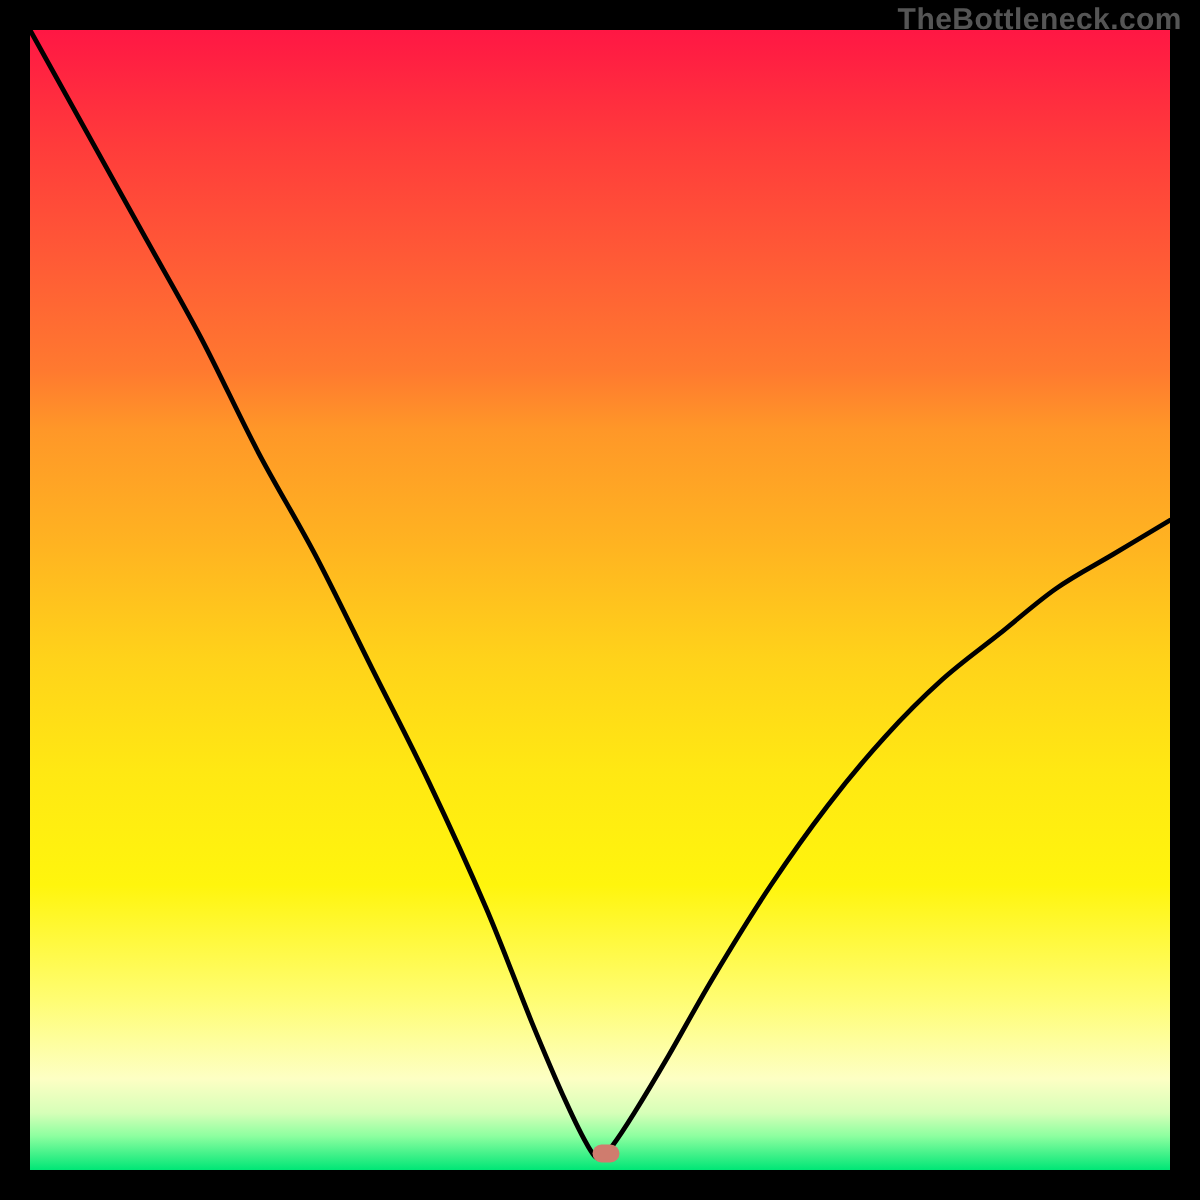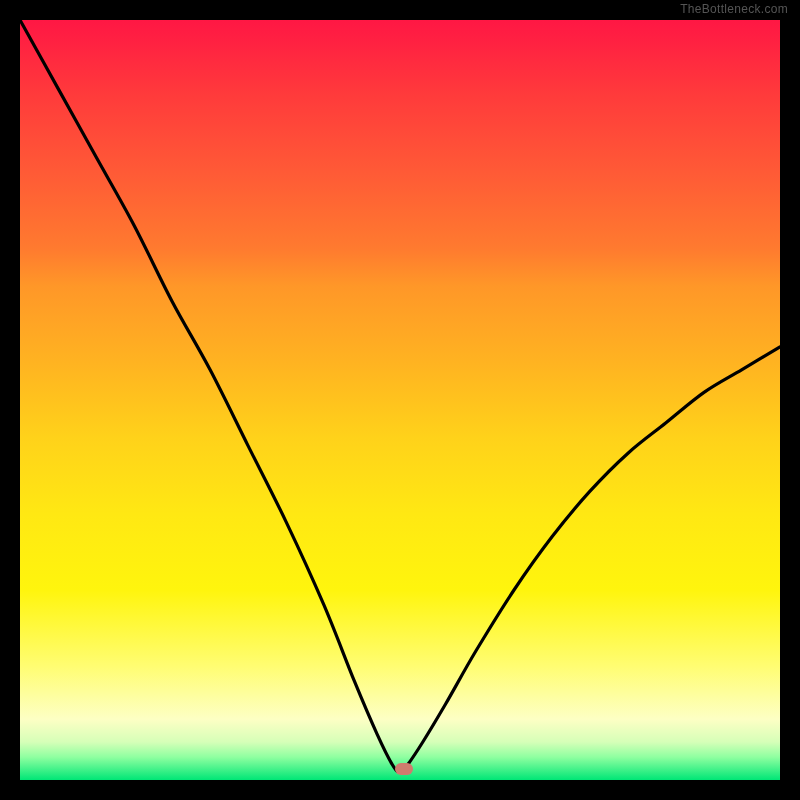--- a/index.html
+++ b/index.html
@@ -49,22 +49,22 @@
     top: 0;
     width: 760px;
     height: 760px;
     pointer-events: none;
   }
   .watermark {
     position: absolute;
     top: 2px;
     right: 12px;
     color: #555;
-    font-size: 12px;
-    font-weight: 400;
+    font-size: 20px;
+    font-weight: 700;
     letter-spacing: 0.3px;
     user-select: none;
   }
   .marker {
     position: absolute;
     width: 18px;
     height: 12px;
     border-radius: 6px;
     background: #cf7c6e;
     transform: translate(-50%, -50%);

